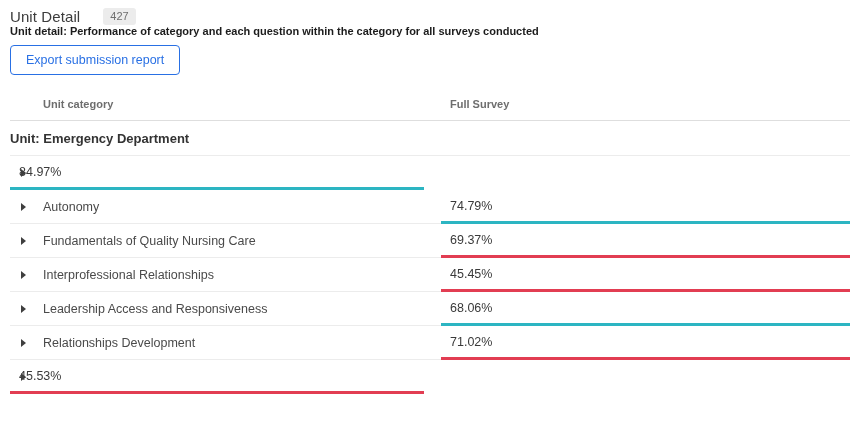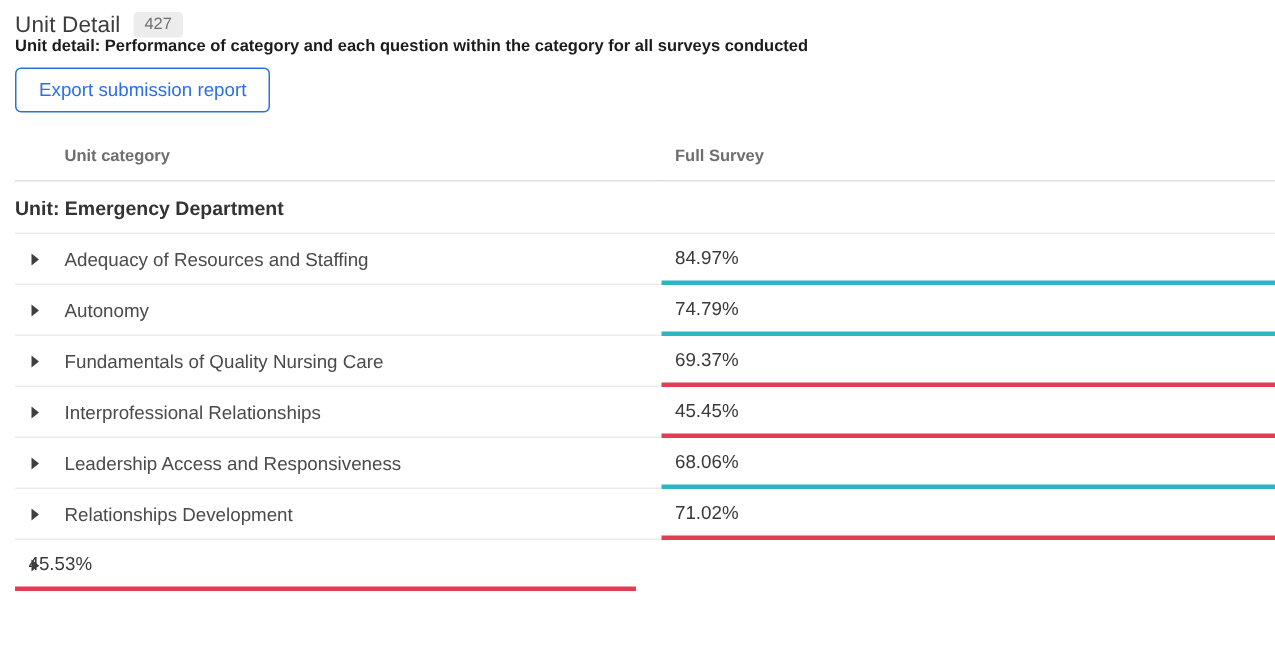--- a/index.html
+++ b/index.html
@@ -6,21 +6,21 @@
   html, body {
     width: 850px; height: 433px;
     background: #ffffff;
     font-family: "Liberation Sans", sans-serif;
     overflow: hidden;
     color: #3f3f3f;
   }
   .page { padding: 8px 0 0 10px; }
 
   
-  .title-row { display: flex; align-items: center; gap: 9px; }
+  .title-row { display: flex; align-items: center; gap: 23px; }
   .page-title { font-size: 15px; font-weight: 400; color: #3c3c3c; letter-spacing: 0.1px; }
   .count-badge {
     background: #ececec; color: #6f6f6f;
     font-size: 11px; line-height: 1;
     padding: 3px 7px; border-radius: 3px;
   }
 
   
   .subtitle {
     font-size: 11px; font-weight: 700; color: #1c1c1c;
@@ -88,21 +88,20 @@
       <div class="cell value-col">Full Survey</div>
     </div>
 
     <div class="trow group-row">
       <div class="cell">Unit: Emergency Department</div>
     </div>
 
     <div id="rows">
   <div class="trow data-row">
     <span class="chevron"></span>
-    <div class="cell label-col">Adequacy of Resources and Staffing</div>
     <div class="cell value-col" style="border-bottom-color: rgb(44, 181, 194);">
       <span>84.97%</span>
     </div>
   </div>
 
   <div class="trow data-row">
     <span class="chevron"></span>
     <div class="cell label-col">Autonomy</div>
     <div class="cell value-col" style="border-bottom-color: rgb(44, 181, 194);">
       <span>74.79%</span>

